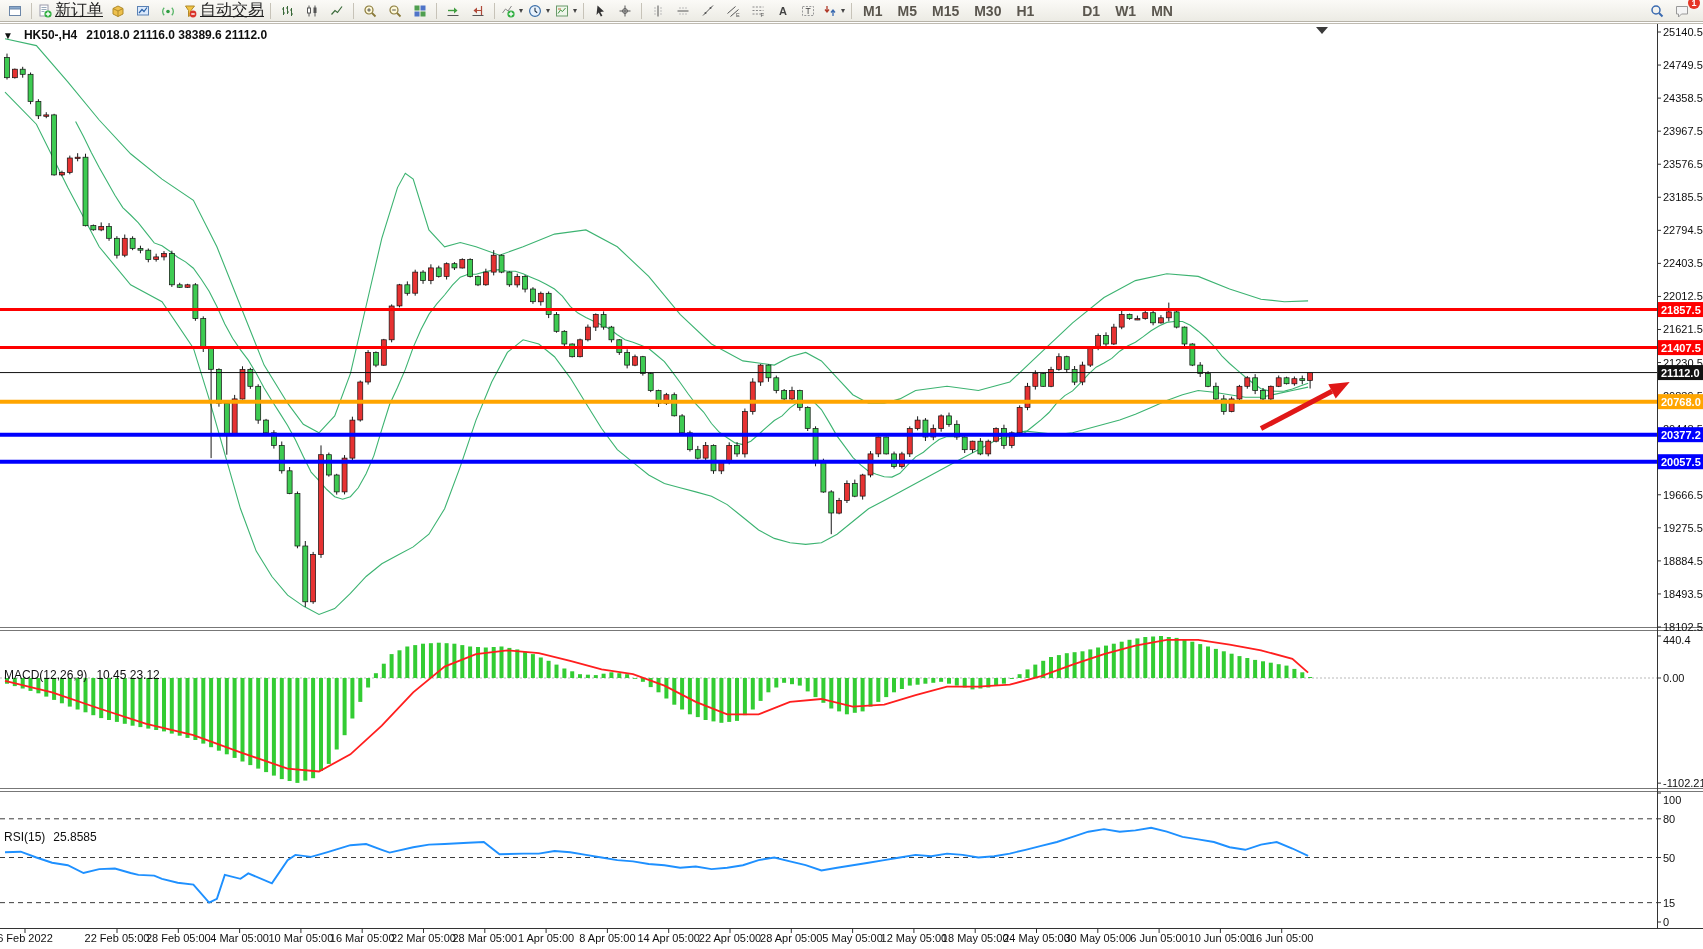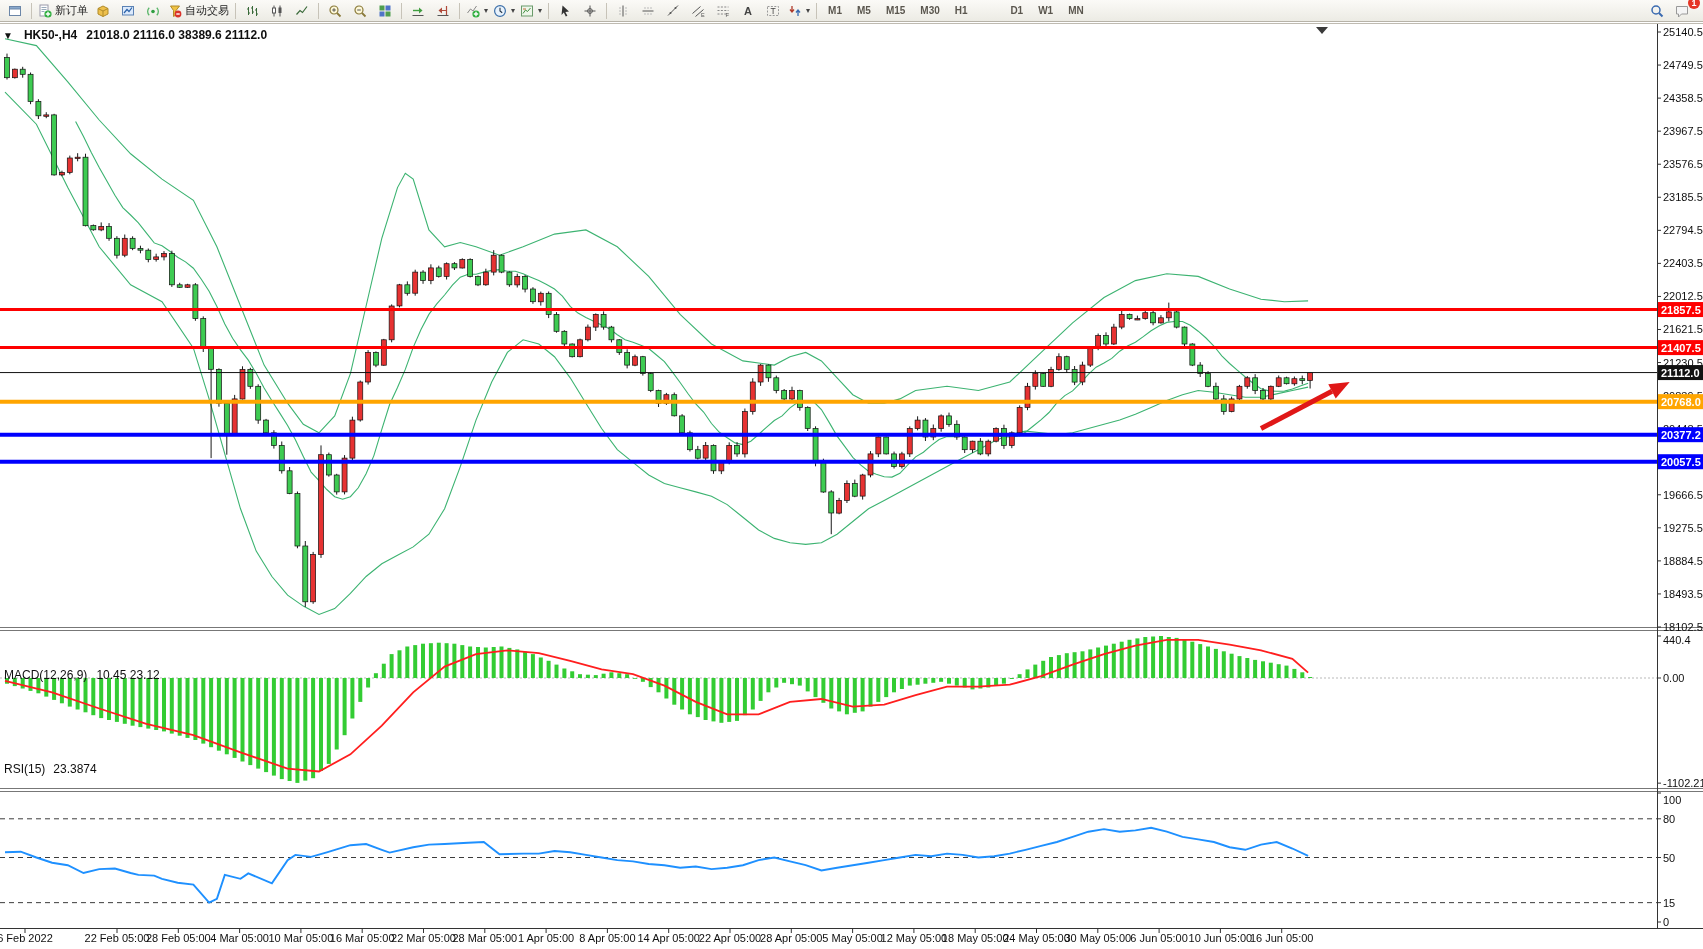--- a/index.html
+++ b/index.html
@@ -4,38 +4,38 @@
 <style>
   html,body{margin:0;padding:0;background:#fff;width:1703px;height:949px;overflow:hidden;
     font-family:"Liberation Sans","DejaVu Sans",sans-serif;-webkit-font-smoothing:antialiased;}
   #app{position:relative;width:1703px;height:949px;background:#fff;}
   
   #toolbar{box-sizing:border-box;height:22px;background:linear-gradient(#fbfaf7,#ecebe4);
     border-bottom:1px solid #b7b3a8;display:flex;align-items:center;padding:0 3px;gap:1px;}
   .tb{height:20px;min-width:20px;display:inline-flex;align-items:center;justify-content:center;
     gap:3px;padding:0 2px;border-radius:2px;cursor:default;}
   .tb svg{display:block;}
-  .tb .lbl{font-size:11px;color:#1d1d1d;white-space:nowrap;}
+  .tb .lbl{font-size:16px;color:#1d1d1d;white-space:nowrap;text-decoration:underline;}
   .caret{font-size:8px;color:#444;margin-left:1px;}
   .sep{width:1px;height:16px;background:#c7c3b8;margin:0 3px;flex:0 0 1px;}
-  .tf{font-size:10px;font-weight:700;color:#5a564e;padding:0 6px;height:18px;display:inline-flex;
+  .tf{font-size:14px;font-weight:700;color:#5a564e;padding:0 6px;height:18px;display:inline-flex;
     align-items:center;border:1px solid transparent;border-radius:2px;}
   .tf.active{background:#f8f7f3;border-color:#9a958a;color:#222;box-shadow:0 0 2px #d7d3c8 inset;margin-top:44px;}
   #tb-spacer{flex:1;}
   #chat-wrap{position:relative;margin-right:6px;}
   #chat-badge{position:absolute;top:-4px;right:-6px;background:#e53424;color:#fff;font-size:9px;
     font-weight:700;border-radius:50%;width:12px;height:12px;line-height:12px;text-align:center;}
   
   #chartarea{position:relative;width:1703px;height:927px;background:#fff;}
   #chart{position:absolute;left:0;top:0;}
   .pane-label{position:absolute;font-size:12px;color:#0f0f0f;pointer-events:none;display:flex;gap:9px;white-space:nowrap;}
   #symbol-title{left:3px;top:6px;font-weight:700;align-items:center;}
   #symbol-title .mk{font-size:10px;color:#111;margin-right:2px;}
   #macd-title{left:4px;top:646px;}
-  #rsi-title{left:4px;top:740px;gap:8px;}
+  #rsi-title{left:4px;top:808px;gap:8px;}
 </style>
 </head>
 <body>
 
 <div id="app">
   <div id="toolbar">
       <span class="tb">
         <svg width="14" height="14" viewBox="0 0 14 14">
           <rect x="1.5" y="2.5" width="11" height="9" fill="#fff" stroke="#6b86a8"></rect>
           <rect x="1.5" y="2.5" width="11" height="2.5" fill="#89a8cc" stroke="#6b86a8"></rect>
@@ -906,16 +906,16 @@
       <span class="mk">▼</span>
       <span>HK50-,H4</span>
       <span>21018.0 21116.0 38389.6 21112.0</span>
     </div>
     <div class="pane-label" id="macd-title">
       <span>MACD(12,26,9)</span>
       <span>10.45 23.12</span>
     </div>
     <div class="pane-label" id="rsi-title">
       <span>RSI(15)</span>
-      <span>23.3874</span>
+      <span>25.8585</span>
     </div>
   </div>
 </div>
 
 </body></html>

